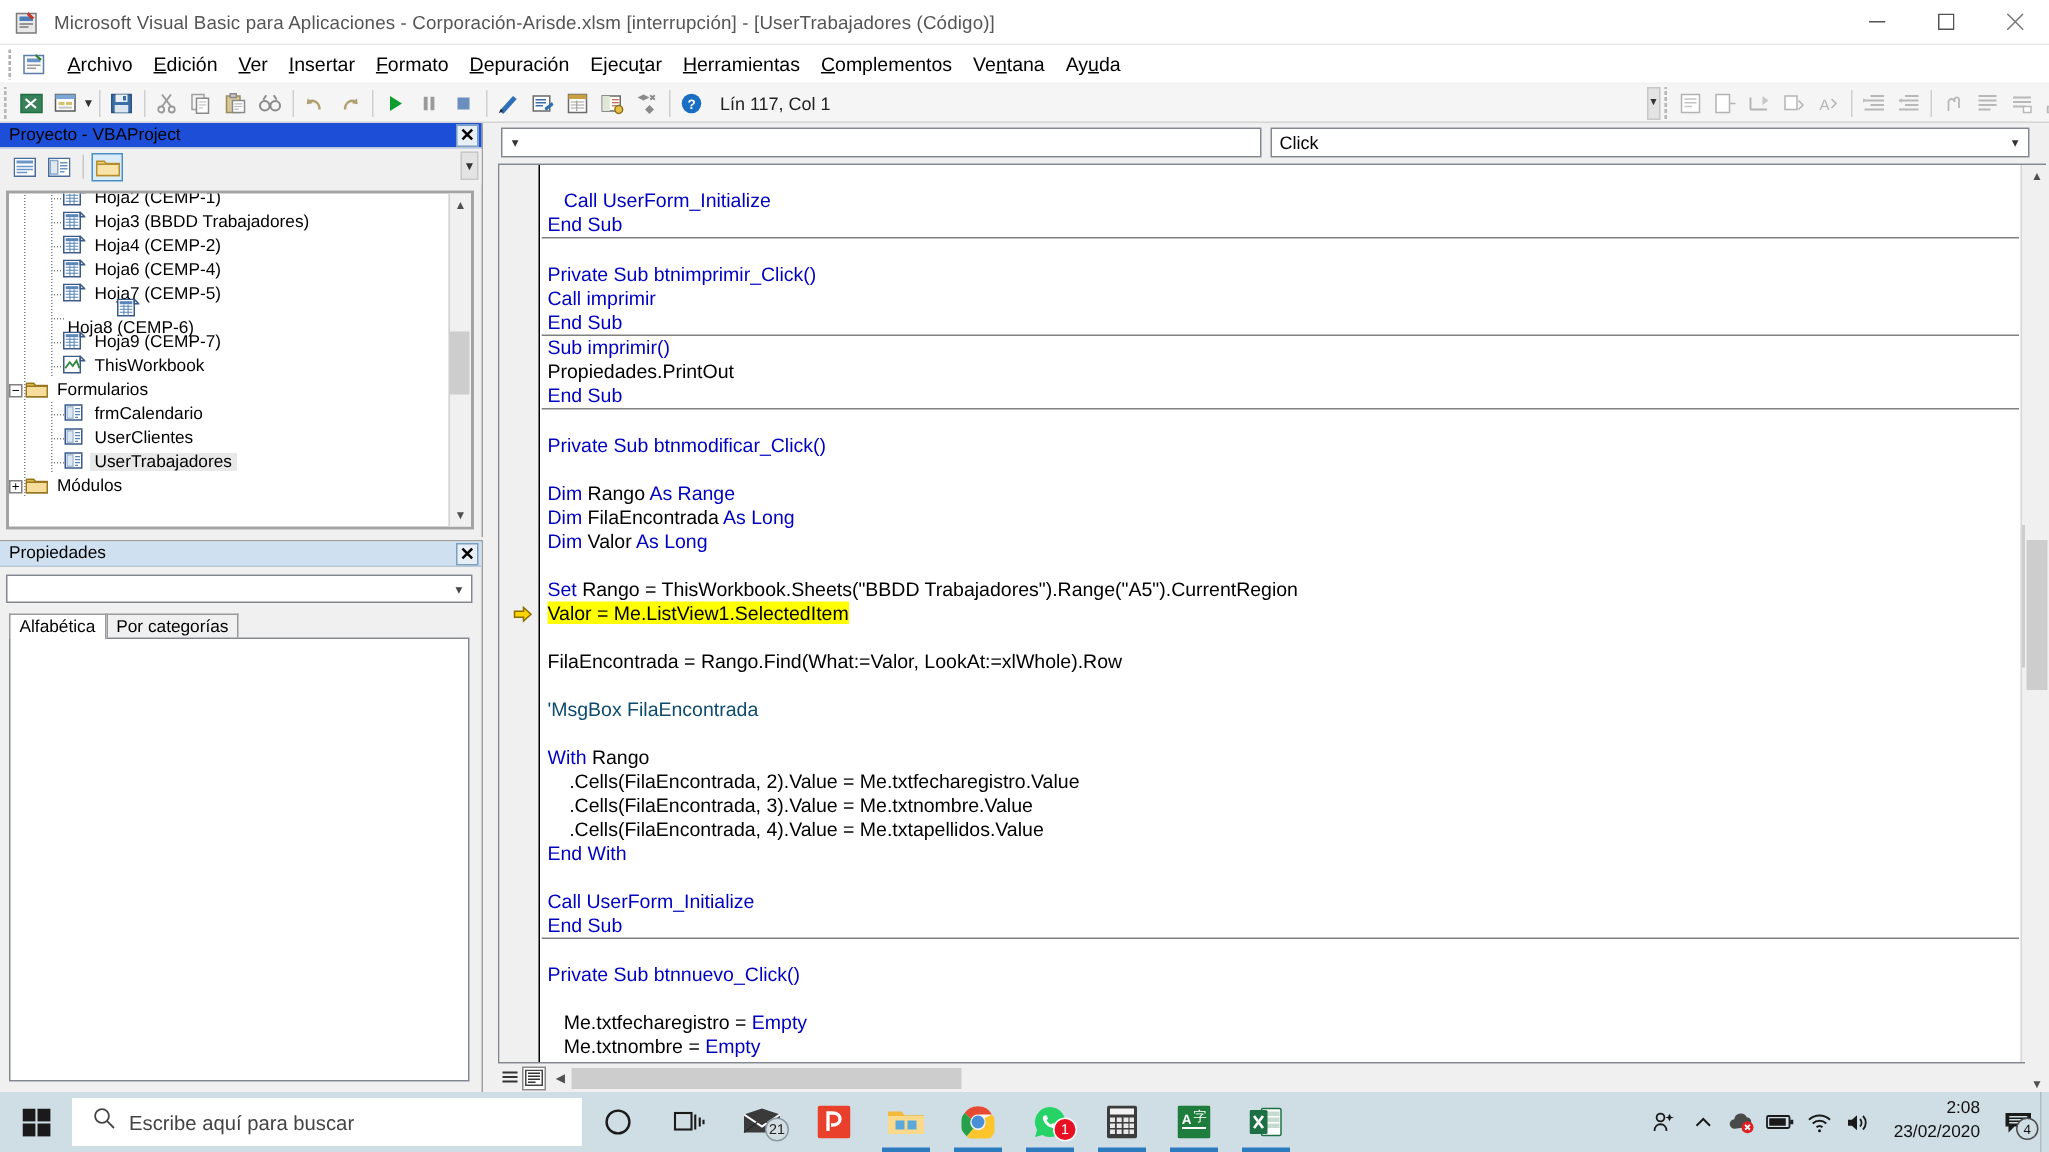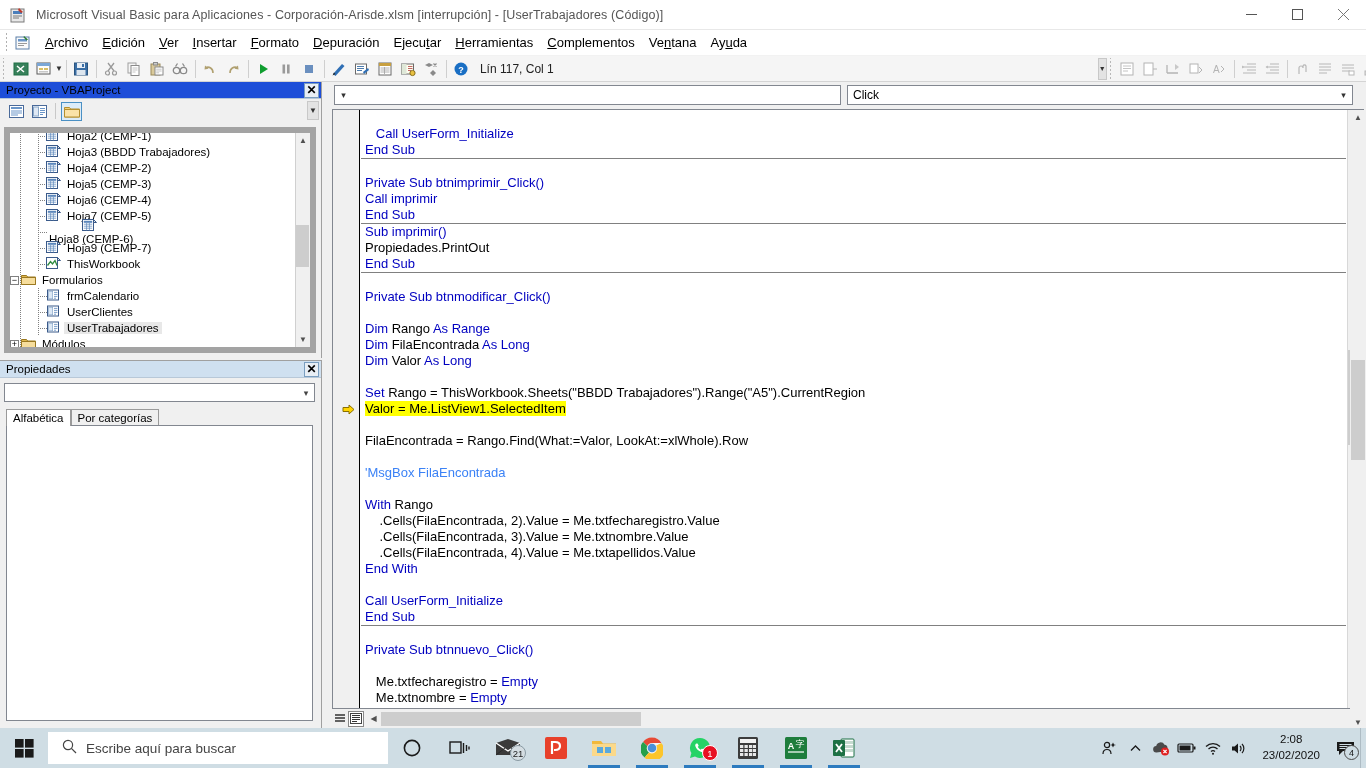--- a/index.html
+++ b/index.html
@@ -136,21 +136,21 @@
   .pt-sep { width: 1px; height: 16px; background: #c8c8c8; margin: 0 3px; }
   .pt-over {
     position:absolute; right:2px; top:2px;
     width: 12px; height: 19px; display:flex; align-items:center; justify-content:center;
     color:#333; font-size:8px; background:#e3e3e3; border:1px solid #c8c8c8;
   }
   .tree-wrap {
     position: absolute; left: 4px; top: 45px;
     width: 312px; height: 226px;
     background: #ffffff;
-    border: 6px solid #a3a3a3;
+    border: 2px solid #a3a3a3;
     overflow: hidden;
   }
   .tree {
     position: absolute; left: 0; top: -5px;
     width: 295px;
     font-size: 11.5px; color: #000;
   }
   .tnode {
     height: 16px; display: flex; align-items: center;
     white-space: nowrap; position: relative;
@@ -258,21 +258,21 @@
     position: absolute; left: 28px; top: 0; right: 17px; bottom: 0;
     overflow: hidden;
   }
   .cline {
     height: 16px; line-height: 16px;
     font-family: "Liberation Sans", sans-serif;
     font-size: 13px; white-space: pre; color: #000;
     padding-left: 4px;
   }
   .kw { color: #0000c0; }
-  .cm { color: #3b82f6; }
+  .cm { color: #0c4a6e; }
   .hl { background: #ffff00; color: #000; }
   .cdiv {
     height: 1px; background: #808080; margin: 0; width: 100%;
   }
   .arrow-marker {
     position: absolute; left: 8px; width: 14px; height: 16px;
     color: #c8a000; font-size: 13px; line-height: 16px; text-align: center;
   }
   .code-vsb {
     position: absolute; right: 0; top: 0; bottom: 0; width: 16px;
@@ -338,21 +338,21 @@
   }
   .badge.grey {
     background: #d4dde2; color: #222; border: 1px solid #8a9aa3;
   }
   .tray { margin-left: auto; display: flex; align-items: center; height: 40px; }
   .tray-ic {
     width: 26px; height: 40px; display: flex; align-items: center; justify-content: center;
     position: relative;
   }
   .clock {
-    display: flex; flex-direction: column; align-items: center; justify-content: center;
+    display: flex; flex-direction: column; align-items: flex-end; justify-content: center;
     height: 40px; padding: 0 10px; font-size: 11.5px; color: #111; line-height: 1.35;
   }
   .action-center {
     width: 30px; height: 40px; display: flex; align-items: center; justify-content: center;
     position: relative;
   }
   .ac-badge {
     position: absolute; right: 1px; bottom: 8px;
     width: 15px; height: 15px; border-radius: 50%;
     background: #cfdde4; border: 1px solid #4a4a4a; color: #111;
@@ -714,34 +714,20 @@
             <div class="tguide" style="left: 28px;"></div>
             <div class="thook" style="left: 28px; width: 9px; top: 8px;"></div>
             <div style="display: flex; align-items: center; position: relative; z-index: 2; margin-left: 36px;">
               <span class="ticon"><svg width="15" height="13" viewBox="0 0 15 13">
                   <rect x="0.5" y="0.5" width="11" height="11" fill="#fff" stroke="#3a5a8a"></rect>
                   <rect x="1.8" y="1.8" width="8.4" height="2" fill="#5a86bb"></rect>
                   <path d="M1.8 5.2h8.4M1.8 7.2h8.4M1.8 9.2h8.4M4.6 4v7.5M7.4 4v7.5" stroke="#5a86bb" stroke-width=".7"></path>
                   <path d="M11.5 0.5l3 3h-3z" fill="#e8e8e8" stroke="#3a5a8a"></path>
                 </svg></span>
               <span class="lbl">Hoja4 (CEMP-2)</span>
-            </div>
-          </div>
-          <div class="tnode">
-            <div class="tguide" style="left: 10px;"></div>
-            <div class="tguide" style="left: 28px;"></div>
-            <div class="thook" style="left: 28px; width: 9px; top: 8px;"></div>
-            <div style="display: flex; align-items: center; position: relative; z-index: 2; margin-left: 36px;">
-              <span class="ticon"><svg width="15" height="13" viewBox="0 0 15 13">
-                  <rect x="0.5" y="0.5" width="11" height="11" fill="#fff" stroke="#3a5a8a"></rect>
-                  <rect x="1.8" y="1.8" width="8.4" height="2" fill="#5a86bb"></rect>
-                  <path d="M1.8 5.2h8.4M1.8 7.2h8.4M1.8 9.2h8.4M4.6 4v7.5M7.4 4v7.5" stroke="#5a86bb" stroke-width=".7"></path>
-                  <path d="M11.5 0.5l3 3h-3z" fill="#e8e8e8" stroke="#3a5a8a"></path>
-                </svg></span>
-              <span class="lbl">Hoja5 (CEMP-3)</span>
             </div>
           </div>
           <div class="tnode">
             <div class="tguide" style="left: 10px;"></div>
             <div class="tguide" style="left: 28px;"></div>
             <div class="thook" style="left: 28px; width: 9px; top: 8px;"></div>
             <div style="display: flex; align-items: center; position: relative; z-index: 2; margin-left: 36px;">
               <span class="ticon"><svg width="15" height="13" viewBox="0 0 15 13">
                   <rect x="0.5" y="0.5" width="11" height="11" fill="#fff" stroke="#3a5a8a"></rect>
                   <rect x="1.8" y="1.8" width="8.4" height="2" fill="#5a86bb"></rect>

